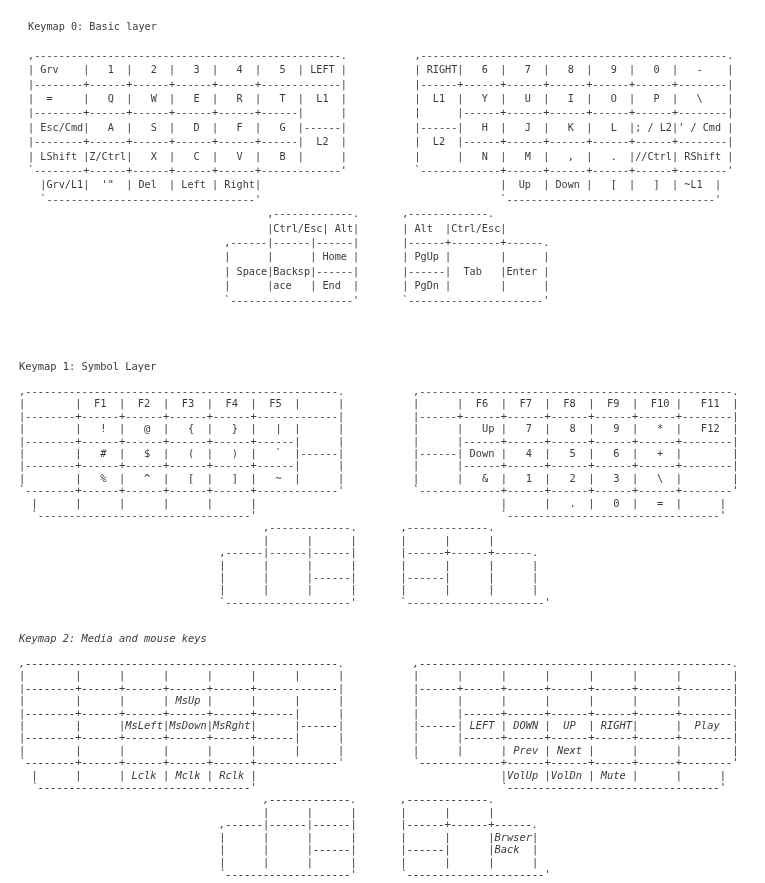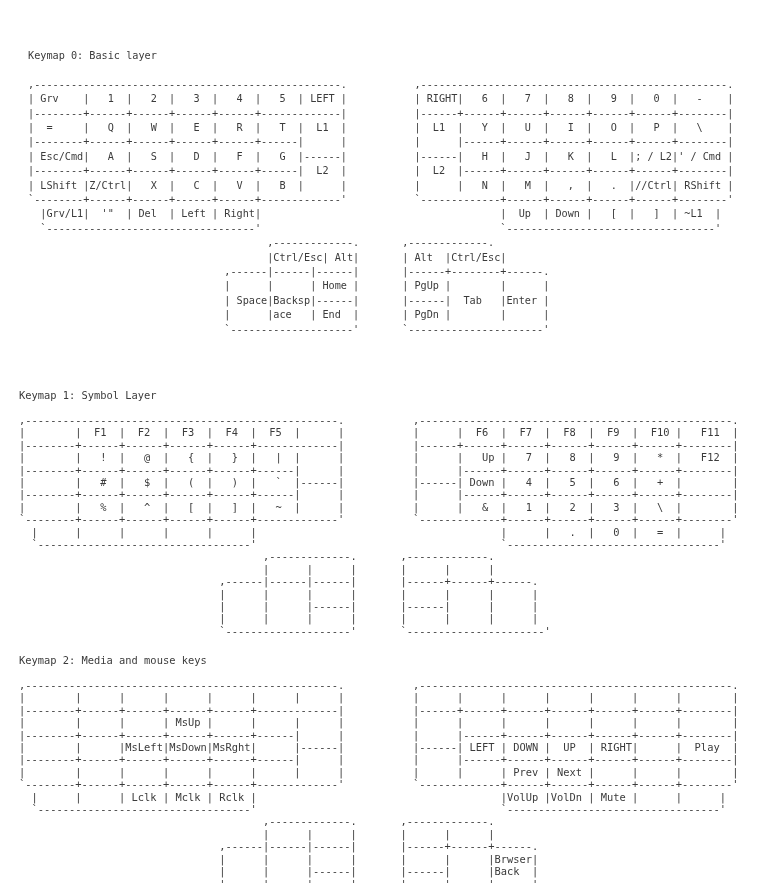--- a/index.html
+++ b/index.html
@@ -18,29 +18,29 @@
     color: #3b3b3b;
   }
   pre {
     margin: 0;
     font-family: inherit;
     white-space: pre;
   }
   section.keymap { display: block; }
 
   
-  .s0 { padding-left: 28px; font-size: 10.2px; line-height: 14.4px; margin-top: 29px; }
+  .s0 { padding-left: 28px; font-size: 10.2px; line-height: 14.4px; }
   .s0 .art { margin-top: 14.4px; }
 
   
   .s1, .s2 { padding-left: 19px; font-size: 10.4px; line-height: 12.4px; }
   .s1 .art, .s2 .art { margin-top: 12.4px; }
 
   .s1 { margin-top: 52px; }
-  .s2 { margin-top: 17px; }
+  .s2 { margin-top: 24px; font-style: italic; }
 </style>
 </head>
 <body>
 
 <div class="doc">
 
   <section class="keymap s0">
     <pre class="title">Keymap 0: Basic layer</pre>
     <pre class="art">,--------------------------------------------------.           ,--------------------------------------------------.
 | Grv    |   1  |   2  |   3  |   4  |   5  | LEFT |           | RIGHT|   6  |   7  |   8  |   9  |   0  |   -    |

